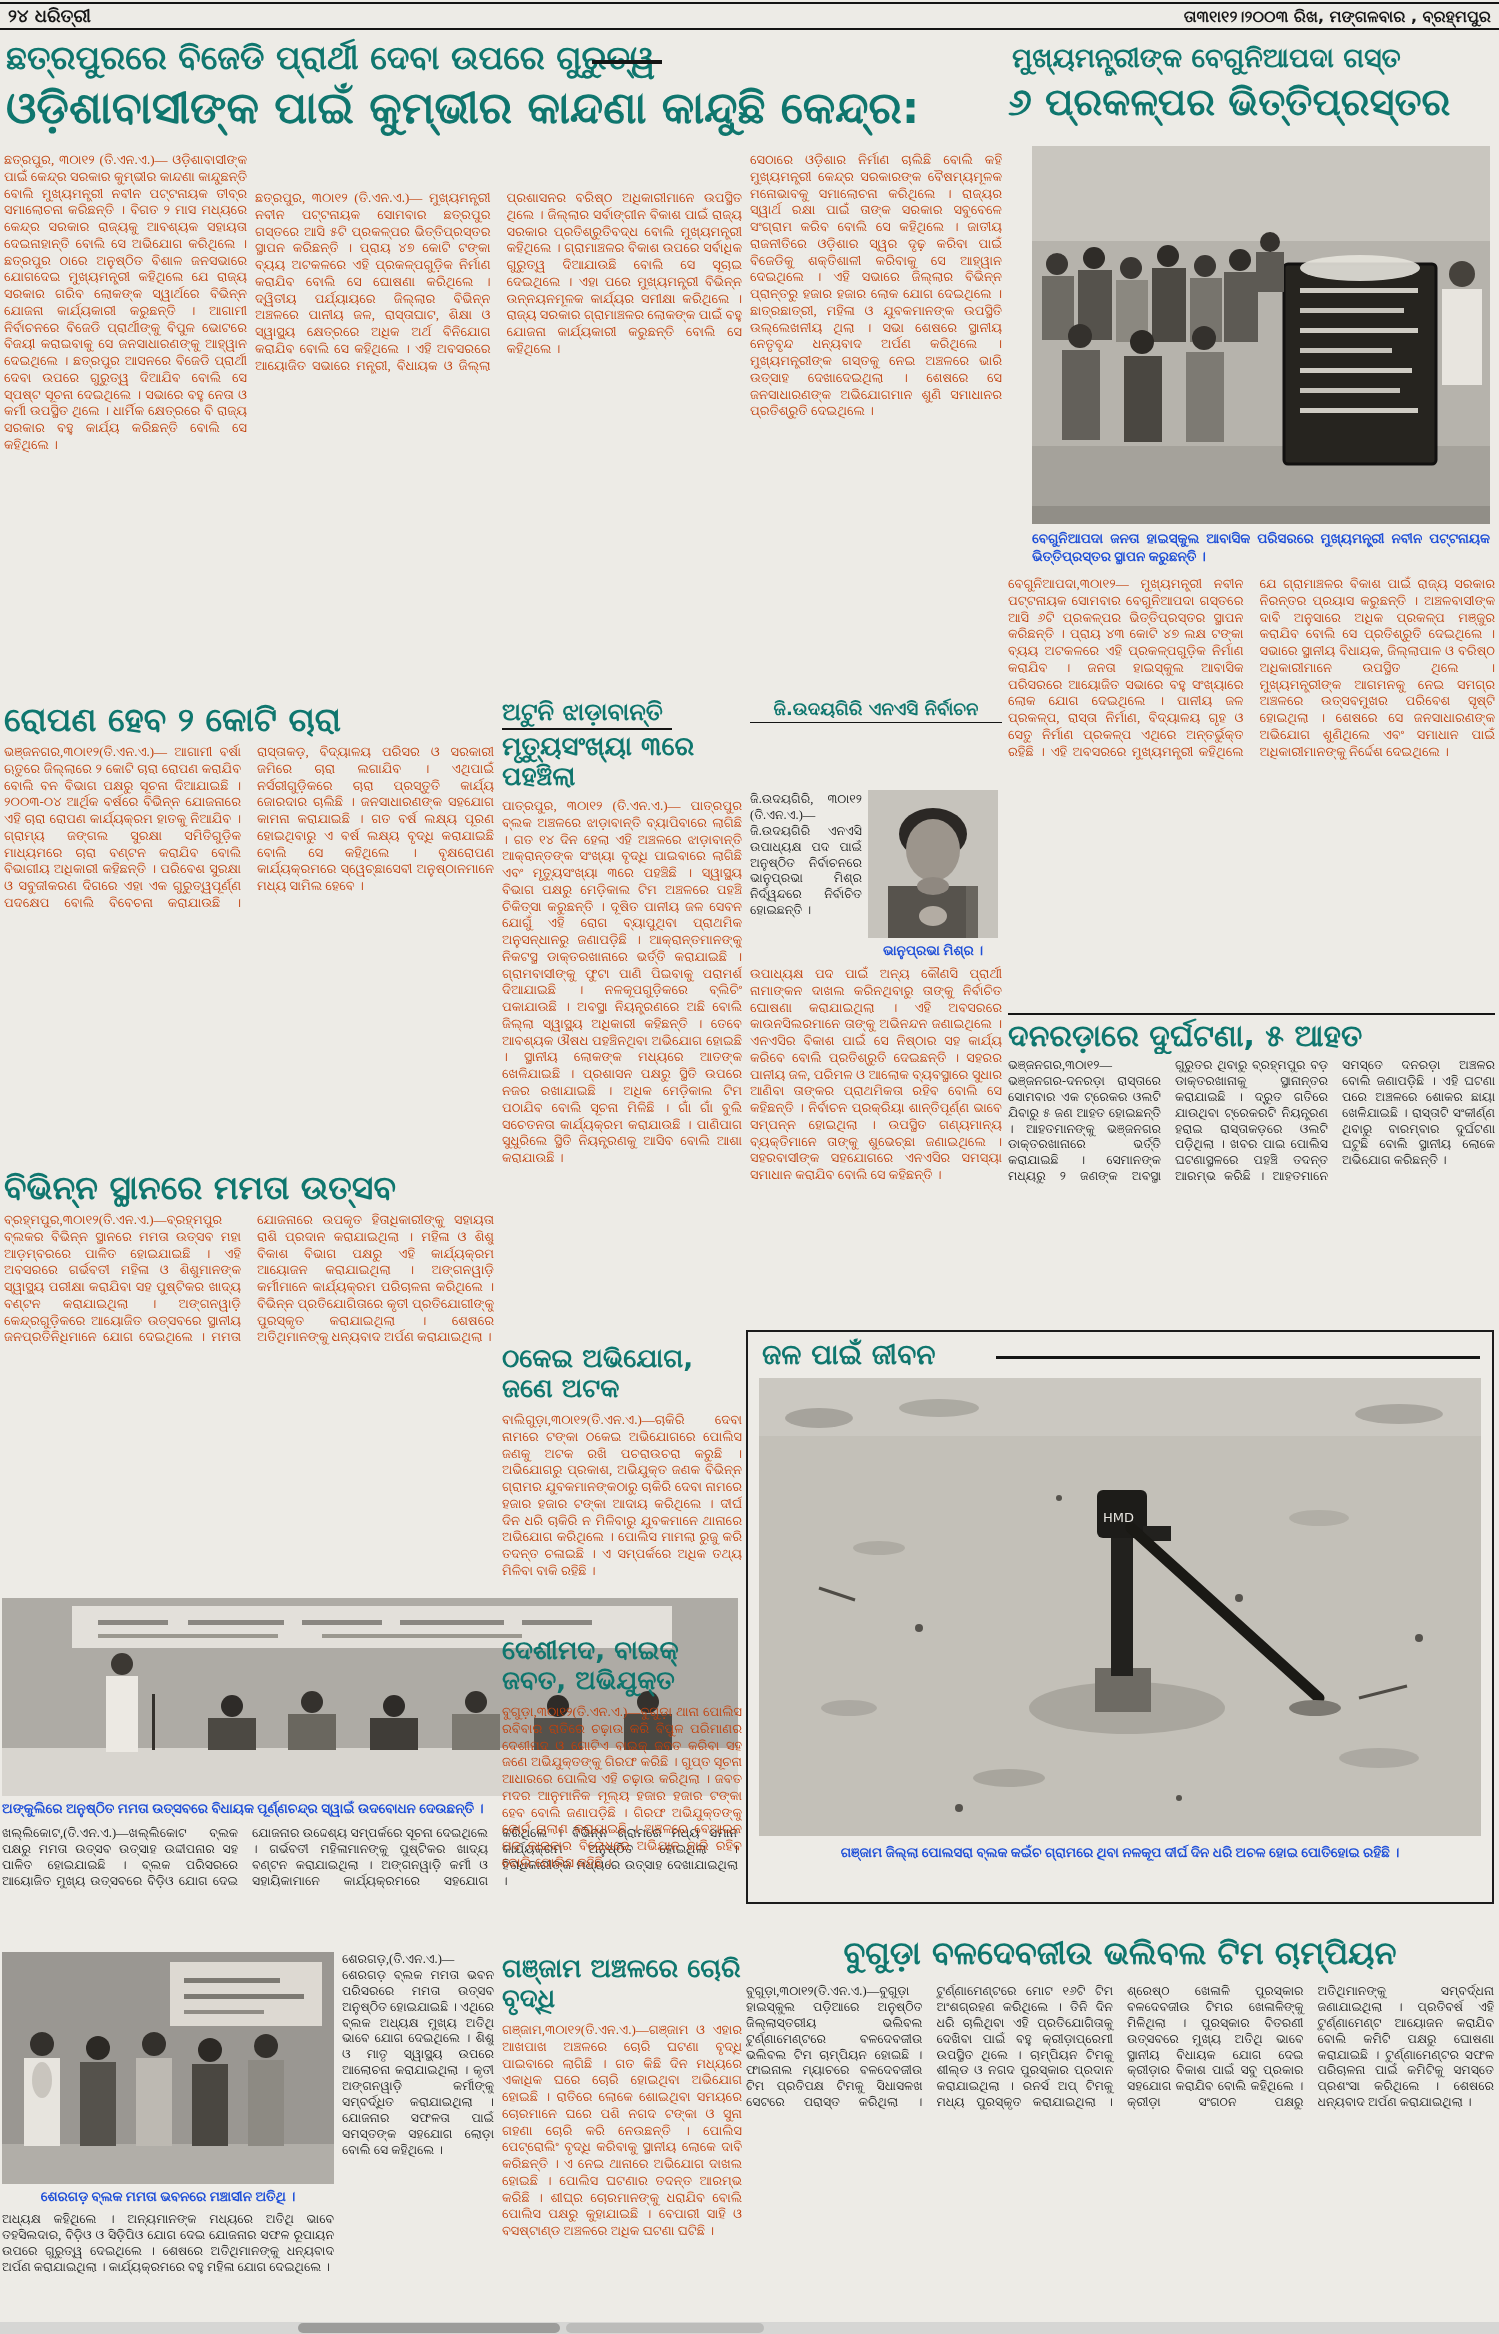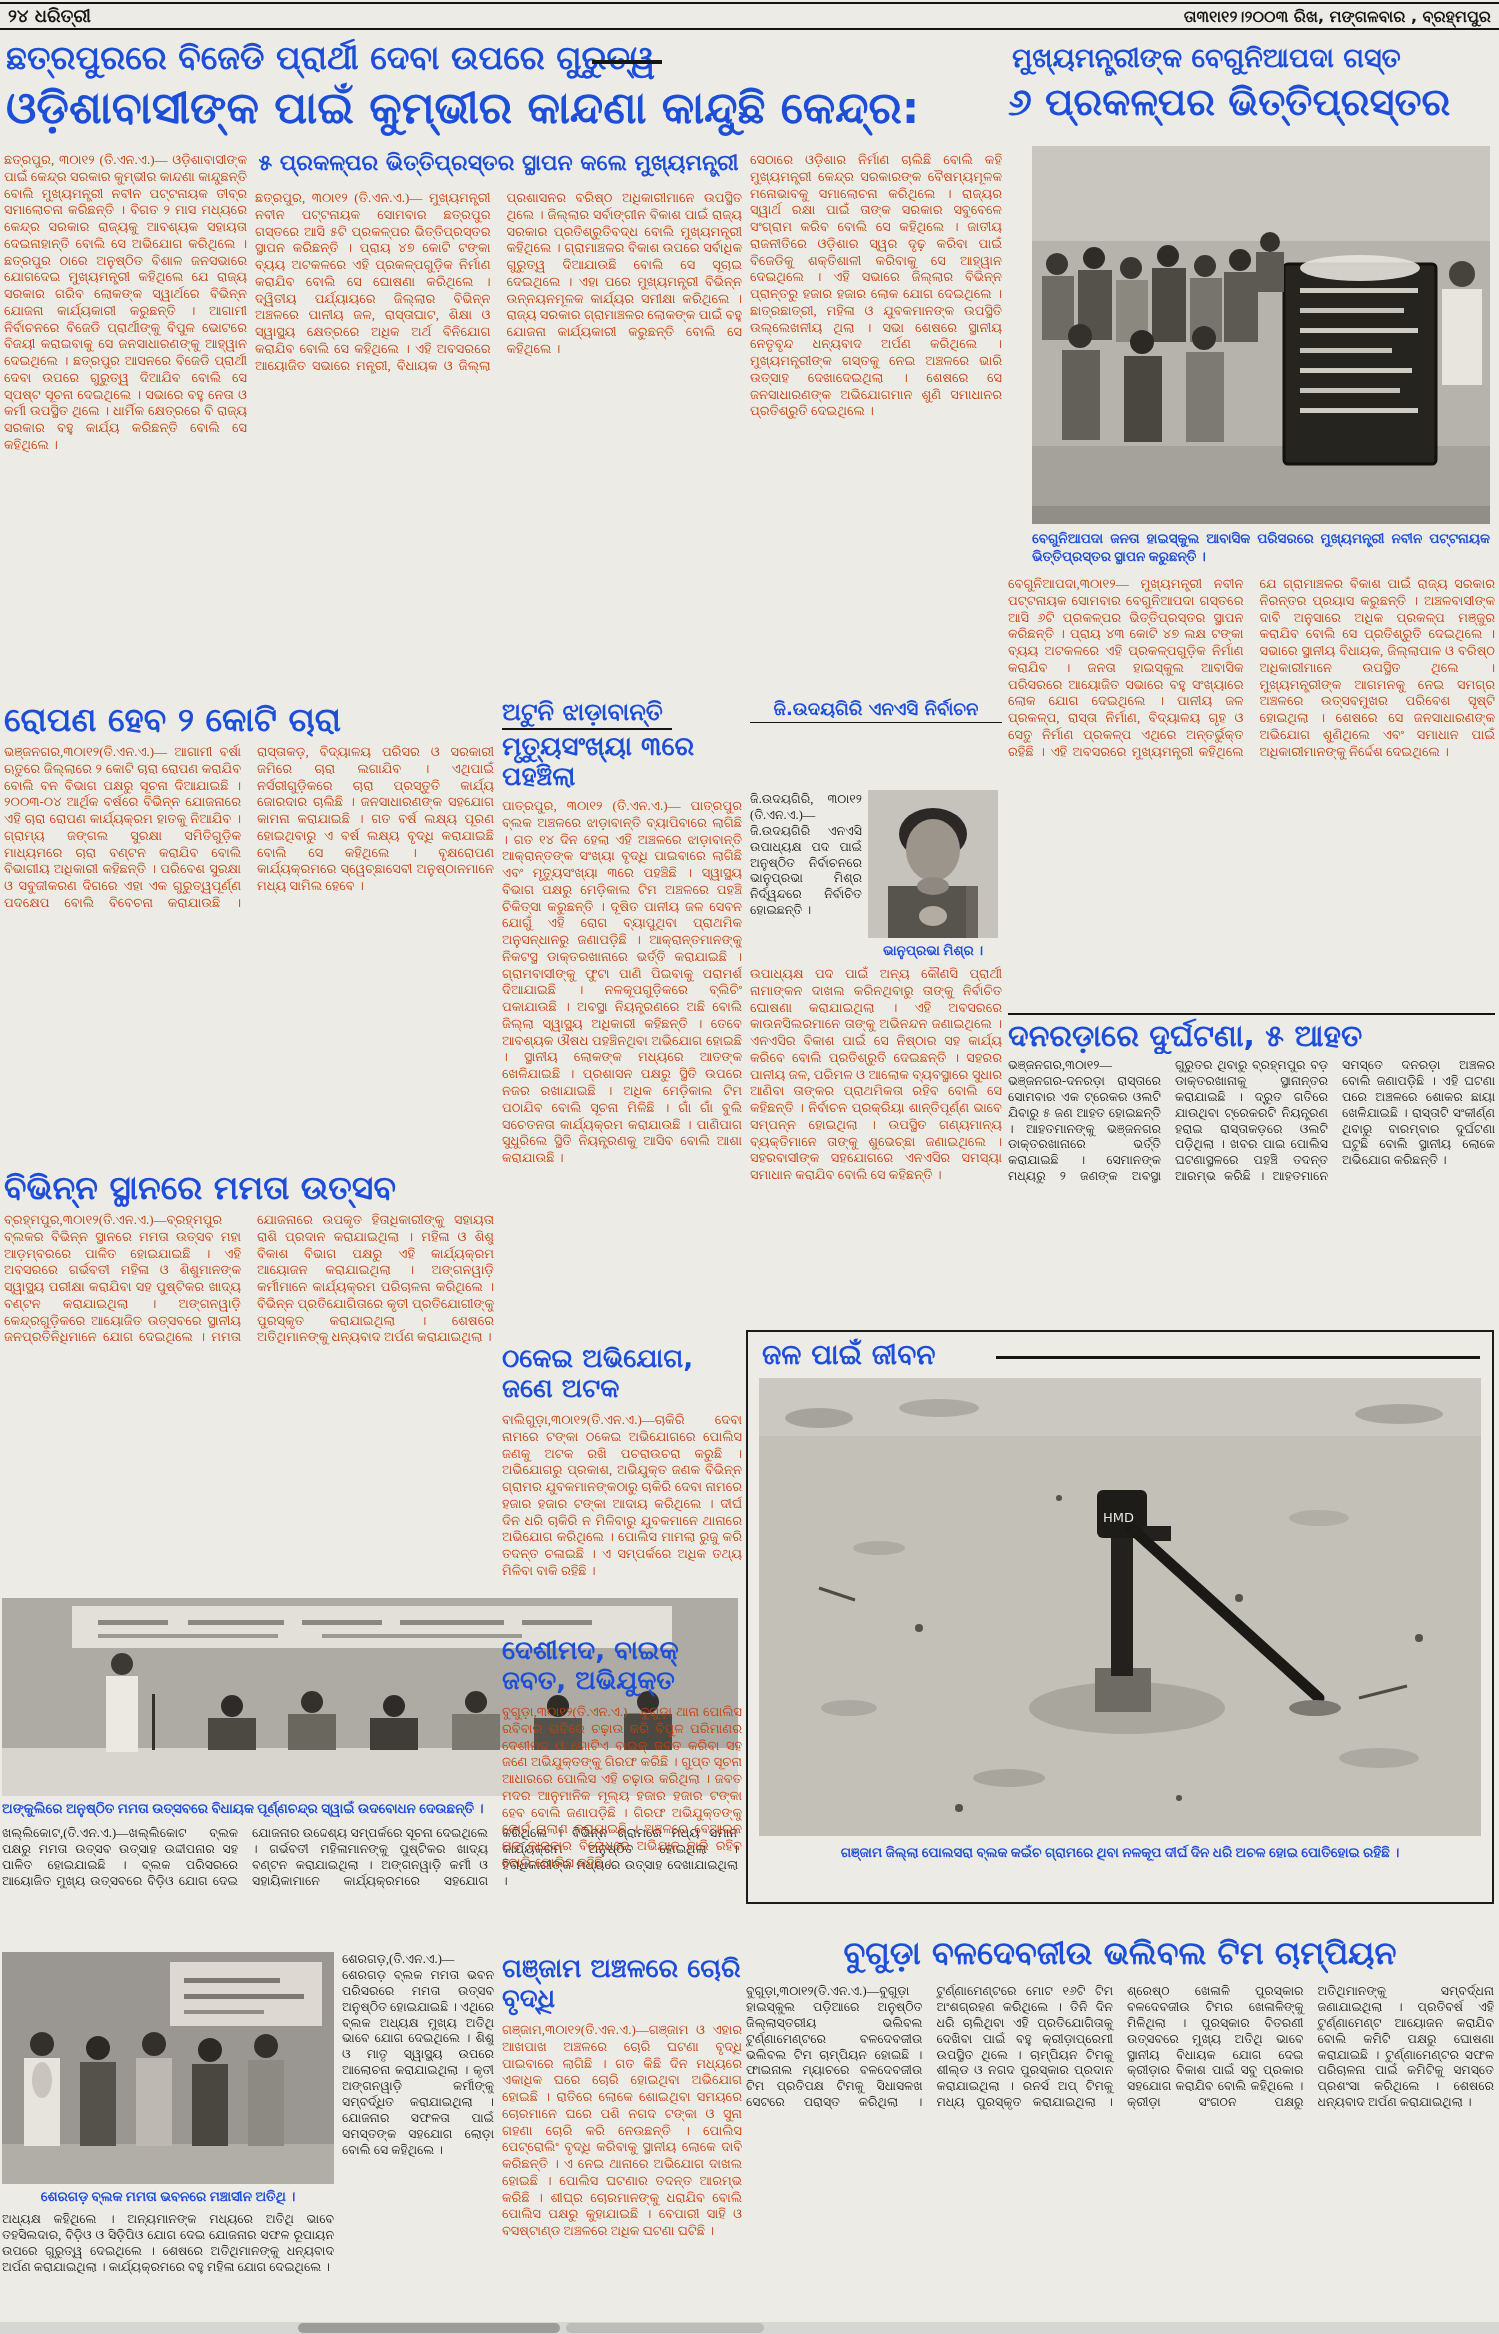--- a/index.html
+++ b/index.html
@@ -7,21 +7,21 @@
     position:relative;width:1499px;height:2334px;margin:0 auto;
     background:#edebe6;color:#161616;overflow:hidden;
     font-family:"Liberation Serif","DejaVu Serif",serif;
   }
   .abs{position:absolute;}
   .bt{font-size:13px;line-height:1.29;text-align:justify;overflow:hidden;color:#c2410c;}
   .bt-sm{font-size:12.5px;line-height:1.27;text-align:justify;overflow:hidden;color:#1b1b1b;}
   .c2{column-count:2;column-gap:16px;}
   .c3{column-count:3;column-gap:14px;}
   .c4{column-count:4;column-gap:14px;}
-  .hd{font-weight:bold;color:#1d4ed8;overflow:hidden;font-family:"DejaVu Sans","Liberation Sans",sans-serif;}
+  .hd{font-weight:bold;color:#0f766e;overflow:hidden;font-family:"DejaVu Sans","Liberation Sans",sans-serif;}
   .cap{font-size:13.5px;font-weight:bold;line-height:1.3;text-align:justify;overflow:hidden;color:#1d4ed8;}
   .cap-c{text-align:center;}
   .rule{background:#151515;}
   .photo{overflow:hidden;background:#bef264;}
   .photo svg{display:block;width:100%;height:100%;}
   .headerbar{
     border-top:2px solid #141414;border-bottom:2px solid #141414;
     display:flex;justify-content:space-between;align-items:center;
     font-family:"DejaVu Sans","Liberation Sans",sans-serif;font-weight:bold;
   }
@@ -83,21 +83,20 @@
       <rect x="410" y="143" width="40" height="96" fill="#e8e5df"></rect>
       <circle cx="238" cy="96" r="10" fill="#34312d"></circle>
         <rect x="224" y="106" width="28" height="40" fill="#5d5a54"></rect>
       <rect x="0" y="360" width="458" height="18" fill="#918e87"></rect>
     </svg>
   </div>
   <div class="abs cap" style="left:1032px;top:530px;width:458px;height:40px;">ବେଗୁନିଆପଦା ଜନତା ହାଇସ୍କୁଲ ଆବାସିକ ପରିସରରେ ମୁଖ୍ୟମନ୍ତ୍ରୀ ନବୀନ ପଟ୍ଟନାୟକ ଭିତ୍ତିପ୍ରସ୍ତର ସ୍ଥାପନ କରୁଛନ୍ତି ।</div>
   <div class="abs bt c2" style="left:1008px;top:576px;width:487px;height:434px;">ବେଗୁନିଆପଦା,୩୦ା୧୨— ମୁଖ୍ୟମନ୍ତ୍ରୀ ନବୀନ ପଟ୍ଟନାୟକ ସୋମବାର ବେଗୁନିଆପଦା ଗସ୍ତରେ ଆସି ୬ଟି ପ୍ରକଳ୍ପର ଭିତ୍ତିପ୍ରସ୍ତର ସ୍ଥାପନ କରିଛନ୍ତି । ପ୍ରାୟ ୪୩ କୋଟି ୪୭ ଲକ୍ଷ ଟଙ୍କା ବ୍ୟୟ ଅଟକଳରେ ଏହି ପ୍ରକଳ୍ପଗୁଡ଼ିକ ନିର୍ମାଣ କରାଯିବ । ଜନତା ହାଇସ୍କୁଲ ଆବାସିକ ପରିସରରେ ଆୟୋଜିତ ସଭାରେ ବହୁ ସଂଖ୍ୟାରେ ଲୋକ ଯୋଗ ଦେଇଥିଲେ । ପାନୀୟ ଜଳ ପ୍ରକଳ୍ପ, ରାସ୍ତା ନିର୍ମାଣ, ବିଦ୍ୟାଳୟ ଗୃହ ଓ ସେତୁ ନିର୍ମାଣ ପ୍ରକଳ୍ପ ଏଥିରେ ଅନ୍ତର୍ଭୁକ୍ତ ରହିଛି । ଏହି ଅବସରରେ ମୁଖ୍ୟମନ୍ତ୍ରୀ କହିଥିଲେ ଯେ ଗ୍ରାମାଞ୍ଚଳର ବିକାଶ ପାଇଁ ରାଜ୍ୟ ସରକାର ନିରନ୍ତର ପ୍ରୟାସ କରୁଛନ୍ତି । ଅଞ୍ଚଳବାସୀଙ୍କ ଦାବି ଅନୁସାରେ ଅଧିକ ପ୍ରକଳ୍ପ ମଞ୍ଜୁର କରାଯିବ ବୋଲି ସେ ପ୍ରତିଶ୍ରୁତି ଦେଇଥିଲେ । ସଭାରେ ସ୍ଥାନୀୟ ବିଧାୟକ, ଜିଲ୍ଲାପାଳ ଓ ବରିଷ୍ଠ ଅଧିକାରୀମାନେ ଉପସ୍ଥିତ ଥିଲେ । ମୁଖ୍ୟମନ୍ତ୍ରୀଙ୍କ ଆଗମନକୁ ନେଇ ସମଗ୍ର ଅଞ୍ଚଳରେ ଉତ୍ସବମୁଖର ପରିବେଶ ସୃଷ୍ଟି ହୋଇଥିଲା । ଶେଷରେ ସେ ଜନସାଧାରଣଙ୍କ ଅଭିଯୋଗ ଶୁଣିଥିଲେ ଏବଂ ସମାଧାନ ପାଇଁ ଅଧିକାରୀମାନଙ୍କୁ ନିର୍ଦ୍ଦେଶ ଦେଇଥିଲେ ।</div>
 
   <div class="abs bt" style="left:4px;top:152px;width:243px;height:544px;">ଛତ୍ରପୁର, ୩୦ା୧୨ (ତି.ଏନ.ଏ.)— ଓଡ଼ିଶାବାସୀଙ୍କ ପାଇଁ କେନ୍ଦ୍ର ସରକାର କୁମ୍ଭୀର କାନ୍ଦଣା କାନ୍ଦୁଛନ୍ତି ବୋଲି ମୁଖ୍ୟମନ୍ତ୍ରୀ ନବୀନ ପଟ୍ଟନାୟକ ତୀବ୍ର ସମାଲୋଚନା କରିଛନ୍ତି । ବିଗତ ୨ ମାସ ମଧ୍ୟରେ କେନ୍ଦ୍ର ସରକାର ରାଜ୍ୟକୁ ଆବଶ୍ୟକ ସହାୟତା ଦେଇନାହାନ୍ତି ବୋଲି ସେ ଅଭିଯୋଗ କରିଥିଲେ । ଛତ୍ରପୁର ଠାରେ ଅନୁଷ୍ଠିତ ବିଶାଳ ଜନସଭାରେ ଯୋଗଦେଇ ମୁଖ୍ୟମନ୍ତ୍ରୀ କହିଥିଲେ ଯେ ରାଜ୍ୟ ସରକାର ଗରିବ ଲୋକଙ୍କ ସ୍ୱାର୍ଥରେ ବିଭିନ୍ନ ଯୋଜନା କାର୍ଯ୍ୟକାରୀ କରୁଛନ୍ତି । ଆଗାମୀ ନିର୍ବାଚନରେ ବିଜେଡି ପ୍ରାର୍ଥୀଙ୍କୁ ବିପୁଳ ଭୋଟରେ ବିଜୟୀ କରାଇବାକୁ ସେ ଜନସାଧାରଣଙ୍କୁ ଆହ୍ୱାନ ଦେଇଥିଲେ । ଛତ୍ରପୁର ଆସନରେ ବିଜେଡି ପ୍ରାର୍ଥୀ ଦେବା ଉପରେ ଗୁରୁତ୍ୱ ଦିଆଯିବ ବୋଲି ସେ ସ୍ପଷ୍ଟ ସୂଚନା ଦେଇଥିଲେ । ସଭାରେ ବହୁ ନେତା ଓ କର୍ମୀ ଉପସ୍ଥିତ ଥିଲେ । ଧାର୍ମିକ କ୍ଷେତ୍ରରେ ବି ରାଜ୍ୟ ସରକାର ବହୁ କାର୍ଯ୍ୟ କରିଛନ୍ତି ବୋଲି ସେ କହିଥିଲେ ।</div>
-  <div class="abs hd" style="left:255px;top:150px;width:487px;height:34px;font-size:22px;text-align:center;">୫ ପ୍ରକଳ୍ପର ଭିତ୍ତିପ୍ରସ୍ତର ସ୍ଥାପନ କଲେ ମୁଖ୍ୟମନ୍ତ୍ରୀ</div>
   <div class="abs bt c2" style="left:255px;top:190px;width:487px;height:506px;">ଛତ୍ରପୁର, ୩୦ା୧୨ (ତି.ଏନ.ଏ.)— ମୁଖ୍ୟମନ୍ତ୍ରୀ ନବୀନ ପଟ୍ଟନାୟକ ସୋମବାର ଛତ୍ରପୁର ଗସ୍ତରେ ଆସି ୫ଟି ପ୍ରକଳ୍ପର ଭିତ୍ତିପ୍ରସ୍ତର ସ୍ଥାପନ କରିଛନ୍ତି । ପ୍ରାୟ ୪୭ କୋଟି ଟଙ୍କା ବ୍ୟୟ ଅଟକଳରେ ଏହି ପ୍ରକଳ୍ପଗୁଡ଼ିକ ନିର୍ମାଣ କରାଯିବ ବୋଲି ସେ ଘୋଷଣା କରିଥିଲେ । ଦ୍ୱିତୀୟ ପର୍ଯ୍ୟାୟରେ ଜିଲ୍ଲାର ବିଭିନ୍ନ ଅଞ୍ଚଳରେ ପାନୀୟ ଜଳ, ରାସ୍ତାଘାଟ, ଶିକ୍ଷା ଓ ସ୍ୱାସ୍ଥ୍ୟ କ୍ଷେତ୍ରରେ ଅଧିକ ଅର୍ଥ ବିନିଯୋଗ କରାଯିବ ବୋଲି ସେ କହିଥିଲେ । ଏହି ଅବସରରେ ଆୟୋଜିତ ସଭାରେ ମନ୍ତ୍ରୀ, ବିଧାୟକ ଓ ଜିଲ୍ଲା ପ୍ରଶାସନର ବରିଷ୍ଠ ଅଧିକାରୀମାନେ ଉପସ୍ଥିତ ଥିଲେ । ଜିଲ୍ଲାର ସର୍ବାଙ୍ଗୀନ ବିକାଶ ପାଇଁ ରାଜ୍ୟ ସରକାର ପ୍ରତିଶ୍ରୁତିବଦ୍ଧ ବୋଲି ମୁଖ୍ୟମନ୍ତ୍ରୀ କହିଥିଲେ । ଗ୍ରାମାଞ୍ଚଳର ବିକାଶ ଉପରେ ସର୍ବାଧିକ ଗୁରୁତ୍ୱ ଦିଆଯାଉଛି ବୋଲି ସେ ସୂଚାଇ ଦେଇଥିଲେ । ଏହା ପରେ ମୁଖ୍ୟମନ୍ତ୍ରୀ ବିଭିନ୍ନ ଉନ୍ନୟନମୂଳକ କାର୍ଯ୍ୟର ସମୀକ୍ଷା କରିଥିଲେ । ରାଜ୍ୟ ସରକାର ଗ୍ରାମାଞ୍ଚଳର ଲୋକଙ୍କ ପାଇଁ ବହୁ ଯୋଜନା କାର୍ଯ୍ୟକାରୀ କରୁଛନ୍ତି ବୋଲି ସେ କହିଥିଲେ ।</div>
   <div class="abs bt" style="left:750px;top:152px;width:252px;height:544px;">ସେଠାରେ ଓଡ଼ିଶାର ନିର୍ମାଣ ଚାଲିଛି ବୋଲି କହି ମୁଖ୍ୟମନ୍ତ୍ରୀ କେନ୍ଦ୍ର ସରକାରଙ୍କ ବୈଷମ୍ୟମୂଳକ ମନୋଭାବକୁ ସମାଲୋଚନା କରିଥିଲେ । ରାଜ୍ୟର ସ୍ୱାର୍ଥ ରକ୍ଷା ପାଇଁ ତାଙ୍କ ସରକାର ସବୁବେଳେ ସଂଗ୍ରାମ କରିବ ବୋଲି ସେ କହିଥିଲେ । ଜାତୀୟ ରାଜନୀତିରେ ଓଡ଼ିଶାର ସ୍ୱର ଦୃଢ଼ କରିବା ପାଇଁ ବିଜେଡିକୁ ଶକ୍ତିଶାଳୀ କରିବାକୁ ସେ ଆହ୍ୱାନ ଦେଇଥିଲେ । ଏହି ସଭାରେ ଜିଲ୍ଲାର ବିଭିନ୍ନ ପ୍ରାନ୍ତରୁ ହଜାର ହଜାର ଲୋକ ଯୋଗ ଦେଇଥିଲେ । ଛାତ୍ରଛାତ୍ରୀ, ମହିଳା ଓ ଯୁବକମାନଙ୍କ ଉପସ୍ଥିତି ଉଲ୍ଲେଖନୀୟ ଥିଲା । ସଭା ଶେଷରେ ସ୍ଥାନୀୟ ନେତୃବୃନ୍ଦ ଧନ୍ୟବାଦ ଅର୍ପଣ କରିଥିଲେ । ମୁଖ୍ୟମନ୍ତ୍ରୀଙ୍କ ଗସ୍ତକୁ ନେଇ ଅଞ୍ଚଳରେ ଭାରି ଉତ୍ସାହ ଦେଖାଦେଇଥିଲା । ଶେଷରେ ସେ ଜନସାଧାରଣଙ୍କ ଅଭିଯୋଗମାନ ଶୁଣି ସମାଧାନର ପ୍ରତିଶ୍ରୁତି ଦେଇଥିଲେ ।</div>
 
   <div class="abs hd" style="left:4px;top:700px;width:490px;height:40px;font-size:33px;">ରୋପଣ ହେବ ୨ କୋଟି ଚାରା</div>
   <div class="abs bt c2" style="left:4px;top:744px;width:490px;height:418px;">ଭଞ୍ଜନଗର,୩୦ା୧୨(ତି.ଏନ.ଏ.)— ଆଗାମୀ ବର୍ଷା ଋତୁରେ ଜିଲ୍ଲାରେ ୨ କୋଟି ଚାରା ରୋପଣ କରାଯିବ ବୋଲି ବନ ବିଭାଗ ପକ୍ଷରୁ ସୂଚନା ଦିଆଯାଇଛି । ୨୦୦୩-୦୪ ଆର୍ଥିକ ବର୍ଷରେ ବିଭିନ୍ନ ଯୋଜନାରେ ଏହି ଚାରା ରୋପଣ କାର୍ଯ୍ୟକ୍ରମ ହାତକୁ ନିଆଯିବ । ଗ୍ରାମ୍ୟ ଜଙ୍ଗଲ ସୁରକ୍ଷା ସମିତିଗୁଡ଼ିକ ମାଧ୍ୟମରେ ଚାରା ବଣ୍ଟନ କରାଯିବ ବୋଲି ବିଭାଗୀୟ ଅଧିକାରୀ କହିଛନ୍ତି । ପରିବେଶ ସୁରକ୍ଷା ଓ ସବୁଜୀକରଣ ଦିଗରେ ଏହା ଏକ ଗୁରୁତ୍ୱପୂର୍ଣ୍ଣ ପଦକ୍ଷେପ ବୋଲି ବିବେଚନା କରାଯାଉଛି । ରାସ୍ତାକଡ଼, ବିଦ୍ୟାଳୟ ପରିସର ଓ ସରକାରୀ ଜମିରେ ଚାରା ଲଗାଯିବ । ଏଥିପାଇଁ ନର୍ସରୀଗୁଡ଼ିକରେ ଚାରା ପ୍ରସ୍ତୁତି କାର୍ଯ୍ୟ ଜୋରଦାର ଚାଲିଛି । ଜନସାଧାରଣଙ୍କ ସହଯୋଗ କାମନା କରାଯାଇଛି । ଗତ ବର୍ଷ ଲକ୍ଷ୍ୟ ପୂରଣ ହୋଇଥିବାରୁ ଏ ବର୍ଷ ଲକ୍ଷ୍ୟ ବୃଦ୍ଧି କରାଯାଇଛି ବୋଲି ସେ କହିଥିଲେ । ବୃକ୍ଷରୋପଣ କାର୍ଯ୍ୟକ୍ରମରେ ସ୍ୱେଚ୍ଛାସେବୀ ଅନୁଷ୍ଠାନମାନେ ମଧ୍ୟ ସାମିଲ ହେବେ ।</div>
 
   <div class="abs hd" style="left:502px;top:698px;width:240px;height:30px;font-size:24px;">ଅଟୁନି ଝାଡ଼ାବାନ୍ତି</div>
   <div class="abs rule" style="left:502px;top:728px;width:170px;height:2px;"></div>
   <div class="abs hd" style="left:502px;top:732px;width:240px;height:60px;font-size:26px;line-height:1.15;">ମୃତ୍ୟୁସଂଖ୍ୟା ୩ରେ ପହଞ୍ଚିଲା</div>
   <div class="abs bt" style="left:502px;top:798px;width:240px;height:538px;">ପାତ୍ରପୁର, ୩୦ା୧୨ (ତି.ଏନ.ଏ.)— ପାତ୍ରପୁର ବ୍ଲକ ଅଞ୍ଚଳରେ ଝାଡ଼ାବାନ୍ତି ବ୍ୟାପିବାରେ ଲାଗିଛି । ଗତ ୧୪ ଦିନ ହେଲା ଏହି ଅଞ୍ଚଳରେ ଝାଡ଼ାବାନ୍ତି ଆକ୍ରାନ୍ତଙ୍କ ସଂଖ୍ୟା ବୃଦ୍ଧି ପାଇବାରେ ଲାଗିଛି ଏବଂ ମୃତ୍ୟୁସଂଖ୍ୟା ୩ରେ ପହଞ୍ଚିଛି । ସ୍ୱାସ୍ଥ୍ୟ ବିଭାଗ ପକ୍ଷରୁ ମେଡ଼ିକାଲ ଟିମ ଅଞ୍ଚଳରେ ପହଞ୍ଚି ଚିକିତ୍ସା କରୁଛନ୍ତି । ଦୂଷିତ ପାନୀୟ ଜଳ ସେବନ ଯୋଗୁଁ ଏହି ରୋଗ ବ୍ୟାପୁଥିବା ପ୍ରାଥମିକ ଅନୁସନ୍ଧାନରୁ ଜଣାପଡ଼ିଛି । ଆକ୍ରାନ୍ତମାନଙ୍କୁ ନିକଟସ୍ଥ ଡାକ୍ତରଖାନାରେ ଭର୍ତ୍ତି କରାଯାଇଛି । ଗ୍ରାମବାସୀଙ୍କୁ ଫୁଟା ପାଣି ପିଇବାକୁ ପରାମର୍ଶ ଦିଆଯାଇଛି । ନଳକୂପଗୁଡ଼ିକରେ ବ୍ଲିଚିଂ ପକାଯାଉଛି । ଅବସ୍ଥା ନିୟନ୍ତ୍ରଣରେ ଅଛି ବୋଲି ଜିଲ୍ଲା ସ୍ୱାସ୍ଥ୍ୟ ଅଧିକାରୀ କହିଛନ୍ତି । ତେବେ ଆବଶ୍ୟକ ଔଷଧ ପହଞ୍ଚିନଥିବା ଅଭିଯୋଗ ହୋଇଛି । ସ୍ଥାନୀୟ ଲୋକଙ୍କ ମଧ୍ୟରେ ଆତଙ୍କ ଖେଳିଯାଇଛି । ପ୍ରଶାସନ ପକ୍ଷରୁ ସ୍ଥିତି ଉପରେ ନଜର ରଖାଯାଇଛି । ଅଧିକ ମେଡ଼ିକାଲ ଟିମ ପଠାଯିବ ବୋଲି ସୂଚନା ମିଳିଛି । ଗାଁ ଗାଁ ବୁଲି ସଚେତନତା କାର୍ଯ୍ୟକ୍ରମ କରାଯାଉଛି । ପାଣିପାଗ ସୁଧୁରିଲେ ସ୍ଥିତି ନିୟନ୍ତ୍ରଣକୁ ଆସିବ ବୋଲି ଆଶା କରାଯାଉଛି ।</div>

